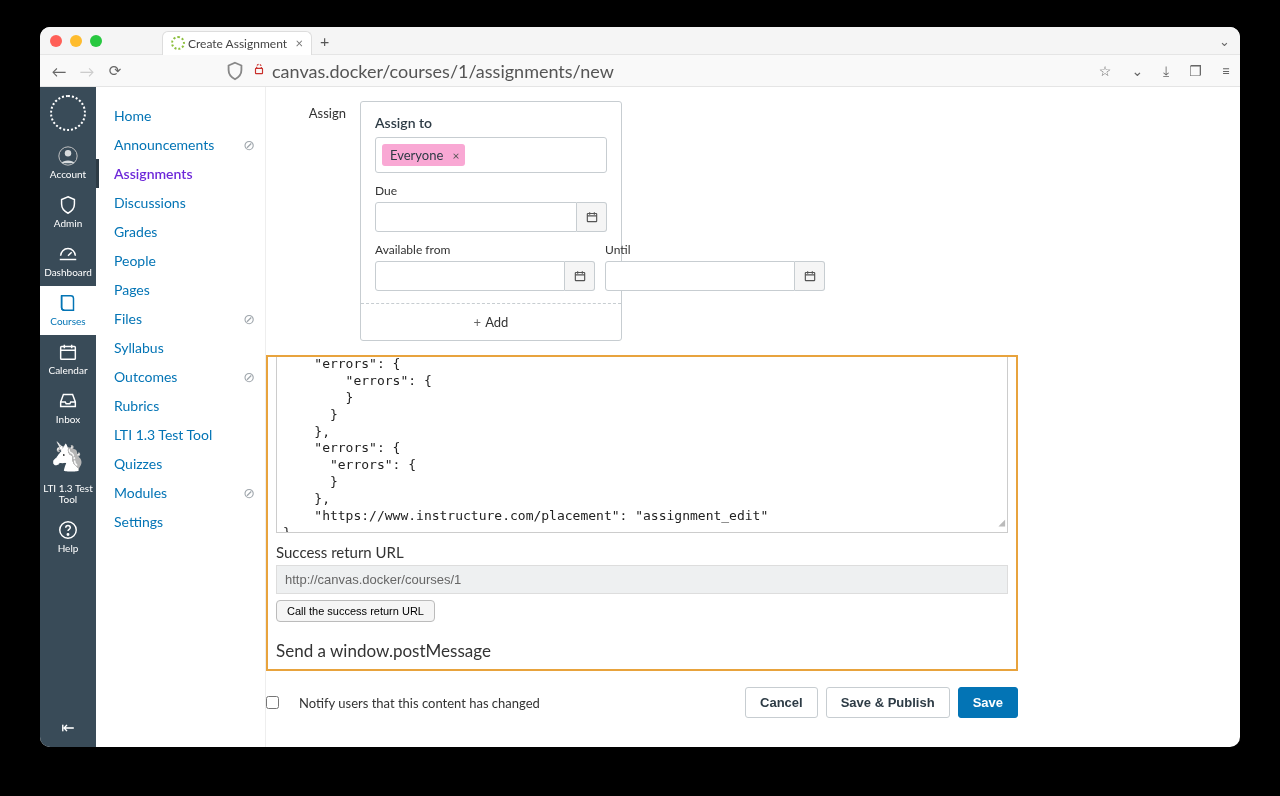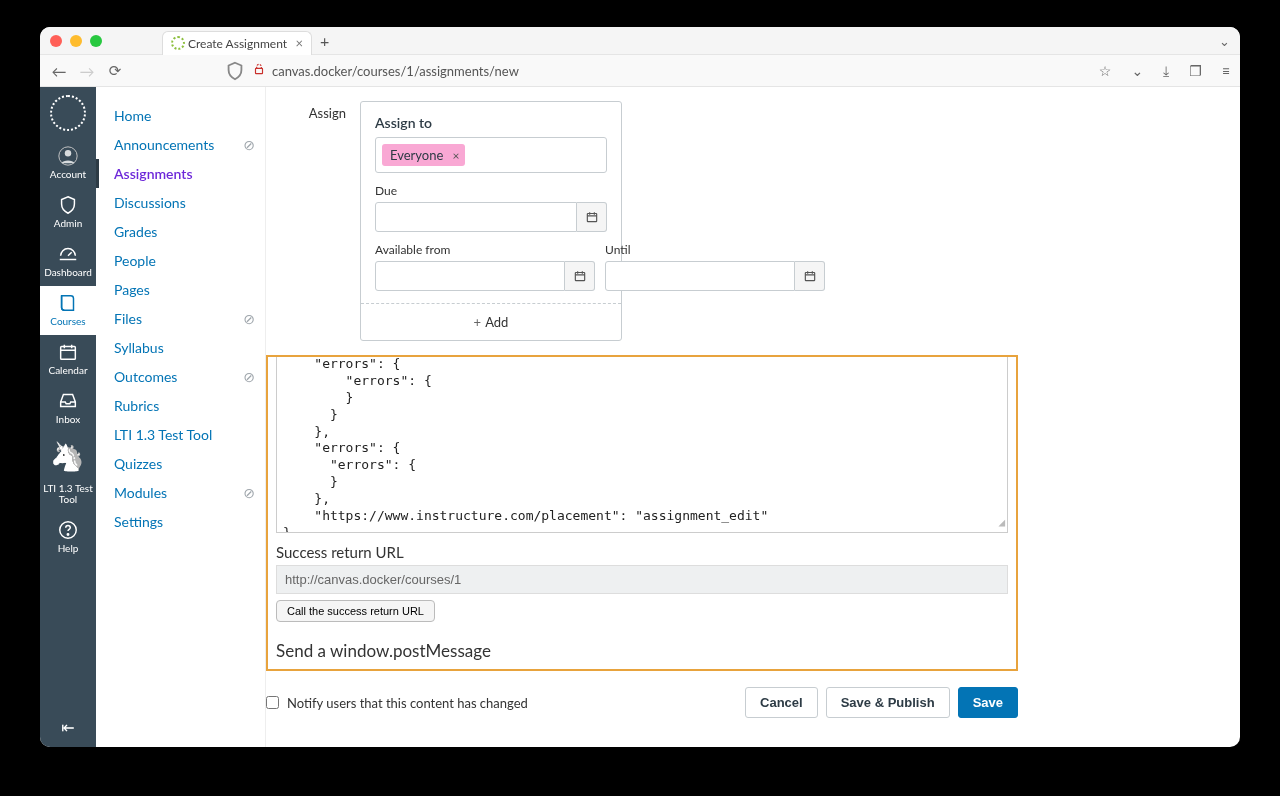--- a/index.html
+++ b/index.html
@@ -67,21 +67,21 @@
     align-items:center;
     padding:0 10px;
     gap:10px;
     background:#f9f9f9;
   }
   .toolbar .navbtn { color:#666; font-size:15px; width:18px; text-align:center; cursor:pointer;}
   .toolbar .navbtn.disabled{color:#ccc;}
   .toolbar .urlstart{display:flex;align-items:center;gap:6px; margin-left:90px;}
   .toolbar .shield, .toolbar .lock{color:#888;font-size:13px;}
   .toolbar .lock{color:#c9302c;}
-  .toolbar .url{color:#555;font-size:13px;}
+  .toolbar .url{color:#555;font-size:18px;}
   .toolbar .spacer{flex:1;}
   .toolbar .righticon{color:#666;font-size:14px;margin-left:10px;cursor:pointer;}
   .content {
     flex:1;
     display:flex;
     overflow:hidden;
     position:relative;
   }
   
   .global-nav {
@@ -166,21 +166,21 @@
     white-space:pre;
     color:#222;
   }
   .jsonbox .resize{position:absolute;right:2px;bottom:2px;color:#bbb;font-size:11px;pointer-events:none;}
   .sect-h{font-size:15px;color:#333;margin:10px 0 4px 8px;}
   .ro-input{margin:0 8px;background:#eef0f1;color:#666;border:1px solid #ddd;padding:6px 8px;font-size:13px;width:732px;}
   .btn-small{margin:6px 0 0 8px;background:#f5f5f5;border:1px solid #bbb;border-radius:4px;padding:4px 10px;font-size:11px;cursor:pointer;}
   .sect-h2{font-size:17px;color:#333;margin:18px 0 0 8px;}
   
   .footer{display:flex;align-items:center;margin-top:16px;width:752px;}
-  .notify{display:flex;align-items:center;gap:8px;font-size:13px;color:#333;}
+  .notify{display:flex;align-items:center;gap:20px;font-size:13px;color:#333;}
   .notify input{width:13px;height:13px;}
   .btns{margin-left:auto;display:flex;gap:8px;}
   .btn{border:1px solid #C7CDD1;background:#fff;padding:7px 14px;border-radius:3px;font-size:13px;cursor:pointer;color:#2D3B45;font-weight:bold;}
   .btn.primary{background:#0374B5;border-color:#0374B5;color:#fff;}
   
   .svgico{width:22px;height:22px;display:block;}
 </style>
 </head>
 <body>
 

